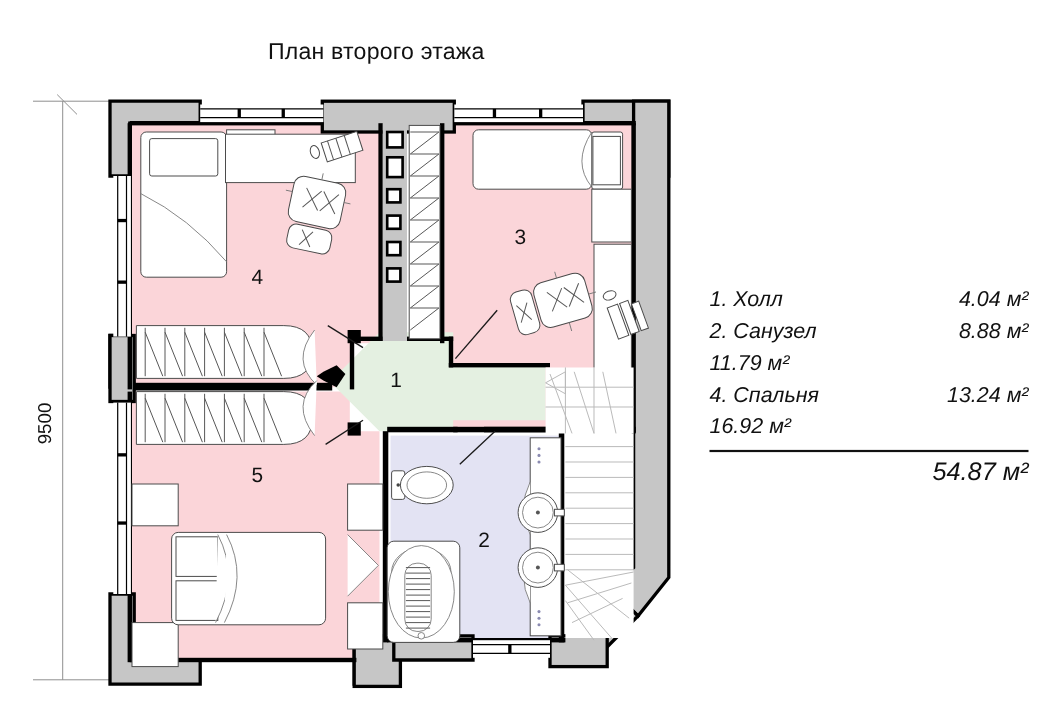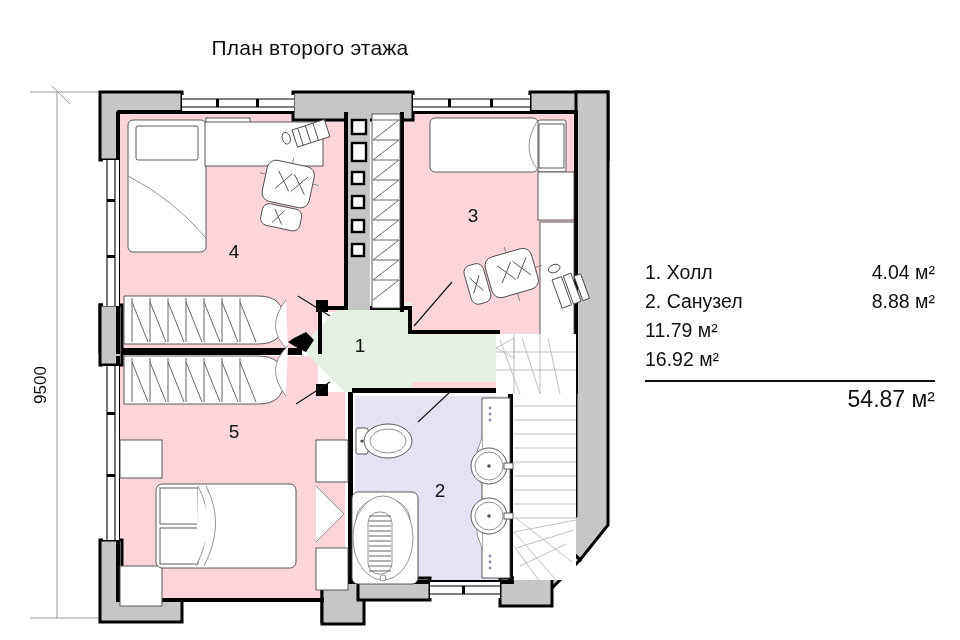--- a/index.html
+++ b/index.html
@@ -21,38 +21,40 @@
   #plan-title {
     position: absolute;
     left: 0;
     top: 36px;
     width: 620px;
     text-align: center;
     font-size: 21px;
     letter-spacing: 0.2px;
     color: #111;
     white-space: nowrap;
+    padding-left: 32px;
   }
 
   
   #floorplan-figure {
     position: absolute;
     left: 0;
     top: 0;
     width: 630px;
     height: 640px;
   }
   #floorplan-svg { display: block; }
 
   
   #legend {
     position: absolute;
     left: 645px;
     top: 258px;
     width: 290px;
+    font-style: italic;
   }
   .legend-row {
     display: flex;
     justify-content: space-between;
     align-items: baseline;
     font-size: 19.5px;
     line-height: 29px;
     white-space: nowrap;
   }
   .legend-name { text-align: left; }
@@ -478,20 +480,24 @@
 
   <div class="legend-row">
     <span class="legend-name">2. Санузел</span>
     <span class="legend-area">8.88 м²</span>
   </div>
 
   <div class="legend-row">
     <span class="legend-area">11.79 м²</span>
   </div>
 
+  <div class="legend-row">
+    <span class="legend-name">4. Спальня</span>
+    <span class="legend-area">13.24 м²</span>
+  </div>
 
   <div class="legend-row">
     <span class="legend-area">16.92 м²</span>
   </div>
 
   <hr id="legend-rule">
 
   <div id="legend-total">
     <span>54.87 м²</span>
   </div>

